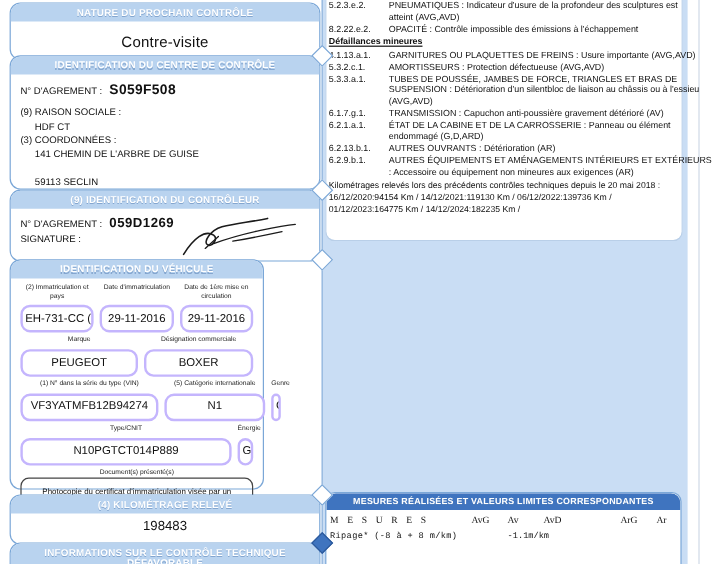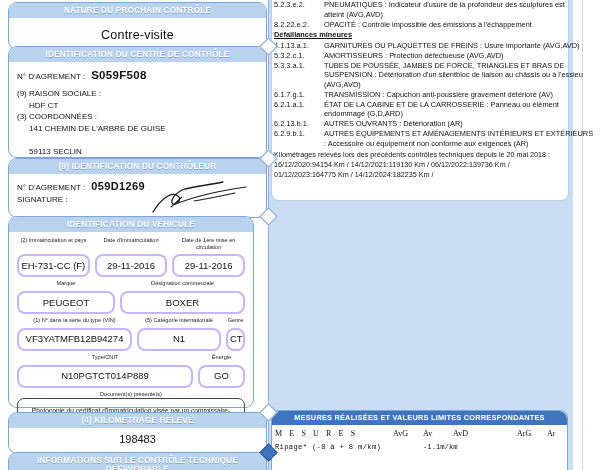--- a/index.html
+++ b/index.html
@@ -120,21 +120,21 @@
   }
   #p-ctrl .big { font-size: 11px; letter-spacing: .4px; font-weight: bold; }
   #sig-wrap {
     position: absolute;
     right: 10px; top: 20px;
     width: 105px; height: 38px;
     pointer-events: none;
   }
 
   
-  #p-veh { left: 8px; top: 216px; width: 246px; height: 192px; }
+  #p-veh { left: 8px; top: 216px; width: 212px; height: 192px; }
   .minilbl {
     font-size: 5.6px;
     text-align: center;
     color: #222;
     line-height: 1.25;
     margin-bottom: 1px;
   }
   .pill {
     border: 2px solid #c4b5fd;
     border-radius: 8px;
@@ -309,21 +309,21 @@
 
     <div class="dline">
       <span class="dcode">6.2.13.b.1.</span>
       <span class="dtext">AUTRES OUVRANTS : Détérioration (AR)</span>
     </div>
 
     <div class="dline">
       <span class="dcode">6.2.9.b.1.</span>
       <span class="dtext">AUTRES ÉQUIPEMENTS ET AMÉNAGEMENTS INTÉRIEURS ET EXTÉRIEURS</span>
     </div>
-    <div class="cont">: Accessoire ou équipement non conforme aux exigences (AR)</div>
+    <div class="cont">: Accessoire ou équipement non mineures aux exigences (AR)</div>
   </div>
 
   <div id="km-hist">
     <div>Kilométrages relevés lors des précédents contrôles techniques depuis le 20 mai 2018 :</div>
     <div>16/12/2020:94154 Km / 14/12/2021:119130 Km / 06/12/2022:139736 Km /</div>
     <div>01/12/2023:164775 Km / 14/12/2024:182235 Km /</div>
   </div>
 
   <div id="p-mes">
     <div class="panel-head solid">MESURES RÉALISÉES ET VALEURS LIMITES CORRESPONDANTES</div>

